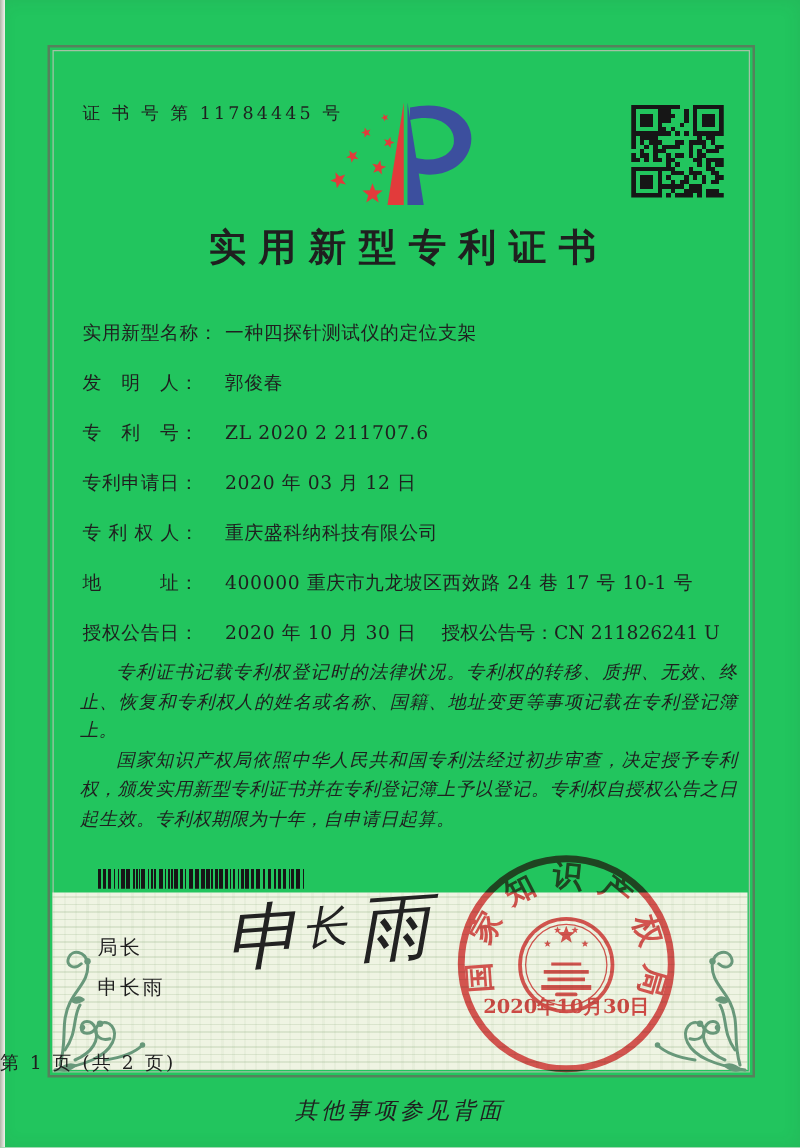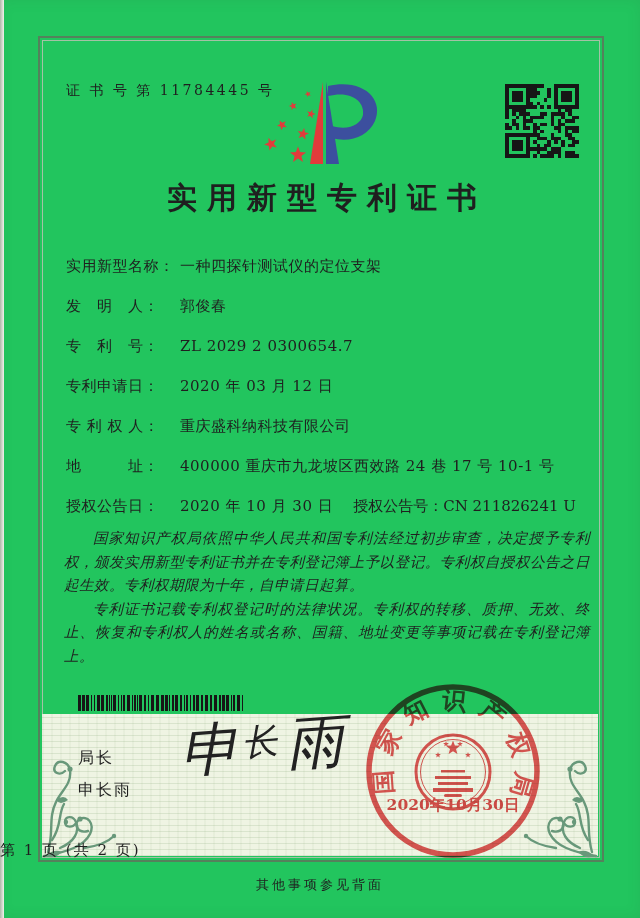--- a/index.html
+++ b/index.html
@@ -41,21 +41,21 @@
     font-family:"DejaVu Sans","Liberation Sans",sans-serif;font-weight:500;letter-spacing:2px;}
   .signature{position:absolute;left:180px;top:708px;transform:rotate(-4deg);
     white-space:nowrap;color:#222;font-style:italic;}
   .signature .s-big{font-size:58px;}
   .signature .s-mid{font-size:36px;position:relative;top:-12px;margin:0 8px 0 4px;}
   .seal{position:absolute;left:358px;top:676px;width:190px;height:190px;
     opacity:.93;mix-blend-mode:multiply;}
   .page-no{position:absolute;left:0;right:0;top:841px;text-align:left;
     font-size:15px;letter-spacing:2px;}
   .back-note{position:absolute;left:0;right:0;top:876px;text-align:center;
-    font-size:13px;letter-spacing:3px;}
+    font-size:18px;font-style:italic;letter-spacing:3px;}
 </style>
 </head>
 <body>
 
 <div class="page">
 
   <div class="frame"></div>
   <div class="band"></div>
 
   <svg class="orn left" viewBox="0 0 78 104">
@@ -361,21 +361,21 @@
     <div class="frow">
       <span class="flabel">实用新型名称：</span>
       <span class="fvalue">一种四探针测试仪的定位支架</span>
     </div>
     <div class="frow">
       <span class="flabel">发　明　人：</span>
       <span class="fvalue">郭俊春</span>
     </div>
     <div class="frow">
       <span class="flabel">专　利　号：</span>
-      <span class="fvalue">ZL 2029 2 0300654.7</span>
+      <span class="fvalue">ZL 2020 2 211707.6</span>
     </div>
     <div class="frow">
       <span class="flabel">专利申请日：</span>
       <span class="fvalue">2020 年 03 月 12 日</span>
     </div>
     <div class="frow">
       <span class="flabel">专 利 权 人：</span>
       <span class="fvalue">重庆盛科纳科技有限公司</span>
     </div>
     <div class="frow">
@@ -383,22 +383,22 @@
       <span class="fvalue">400000 重庆市九龙坡区西效路 24 巷 17 号 10-1 号</span>
     </div>
     <div class="frow">
       <span class="flabel">授权公告日：</span>
       <span class="fvalue">2020 年 10 月 30 日</span>
       <span class="fpair2"><span>授权公告号：</span><span>CN 211826241 U</span></span>
     </div>
   </div>
 
   <div class="paras">
+    <p>专利证书记载专利权登记时的法律状况。专利权的转移、质押、无效、终止、恢复和专利权人的姓名或名称、国籍、地址变更等事项记载在专利登记簿上。</p>
     <p>国家知识产权局依照中华人民共和国专利法经过初步审查，决定授予专利权，颁发实用新型专利证书并在专利登记簿上予以登记。专利权自授权公告之日起生效。专利权期限为十年，自申请日起算。</p>
-    <p>专利证书记载专利权登记时的法律状况。专利权的转移、质押、无效、终止、恢复和专利权人的姓名或名称、国籍、地址变更等事项记载在专利登记簿上。</p>
   </div>
 
   <svg class="barcode" id="barcode-svg" viewBox="0 0 168 16" preserveAspectRatio="none" shape-rendering="crispEdges">
       <rect x="0" y="0" width="3" height="16" fill="#161616"></rect>
       <rect x="4" y="0" width="3" height="16" fill="#161616"></rect>
       <rect x="8" y="0" width="3" height="16" fill="#161616"></rect>
       <rect x="13" y="0" width="1" height="16" fill="#161616"></rect>
       <rect x="16" y="0" width="1" height="16" fill="#161616"></rect>
       <rect x="19" y="0" width="3" height="16" fill="#161616"></rect>
       <rect x="23" y="0" width="3" height="16" fill="#161616"></rect>

